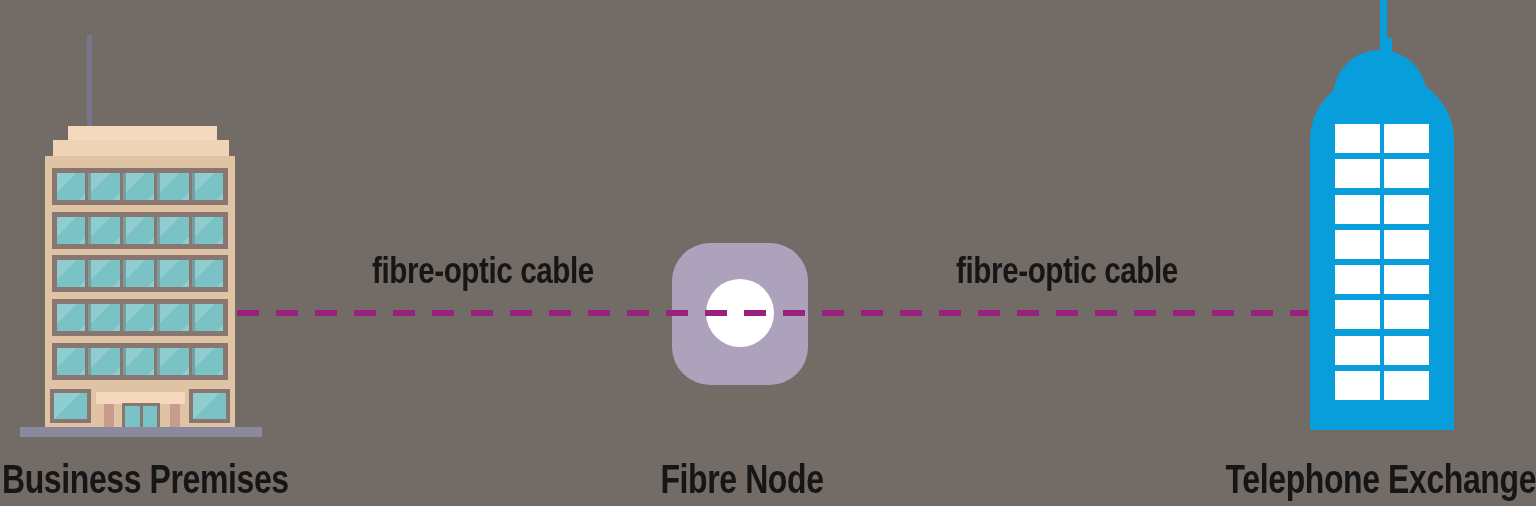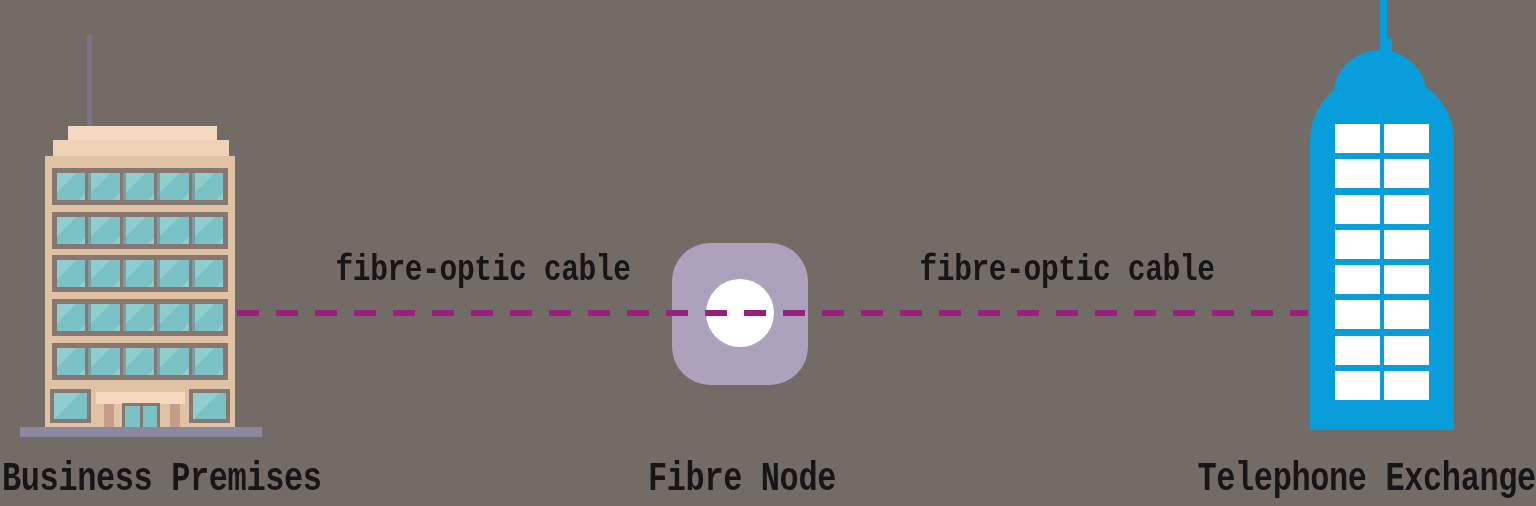--- a/index.html
+++ b/index.html
@@ -10,21 +10,21 @@
     --window-divider:#7C9DA0; --pillar:#C79C8A; --canopy:#F4D9BE; --base-strip:#8B899D;
     --antenna-gray:#77748C;
   }
   *{margin:0;padding:0;box-sizing:border-box;}
   html,body{width:1536px;height:506px;}
   body{
     background:var(--background);
     font-family:"Liberation Sans", sans-serif;
     overflow:hidden;
   }
-  .stage{position:relative;width:1536px;height:506px;background:var(--background);font-family:Liberation Mono, monospace;}
+  .stage{position:relative;width:1536px;height:506px;background:var(--background);}
   .abs{position:absolute;}
 
   
   .lbl{
     position:absolute;
     color:var(--label-text);
     font-weight:bold;
     line-height:1;
     white-space:nowrap;
     letter-spacing:-0.5px;

